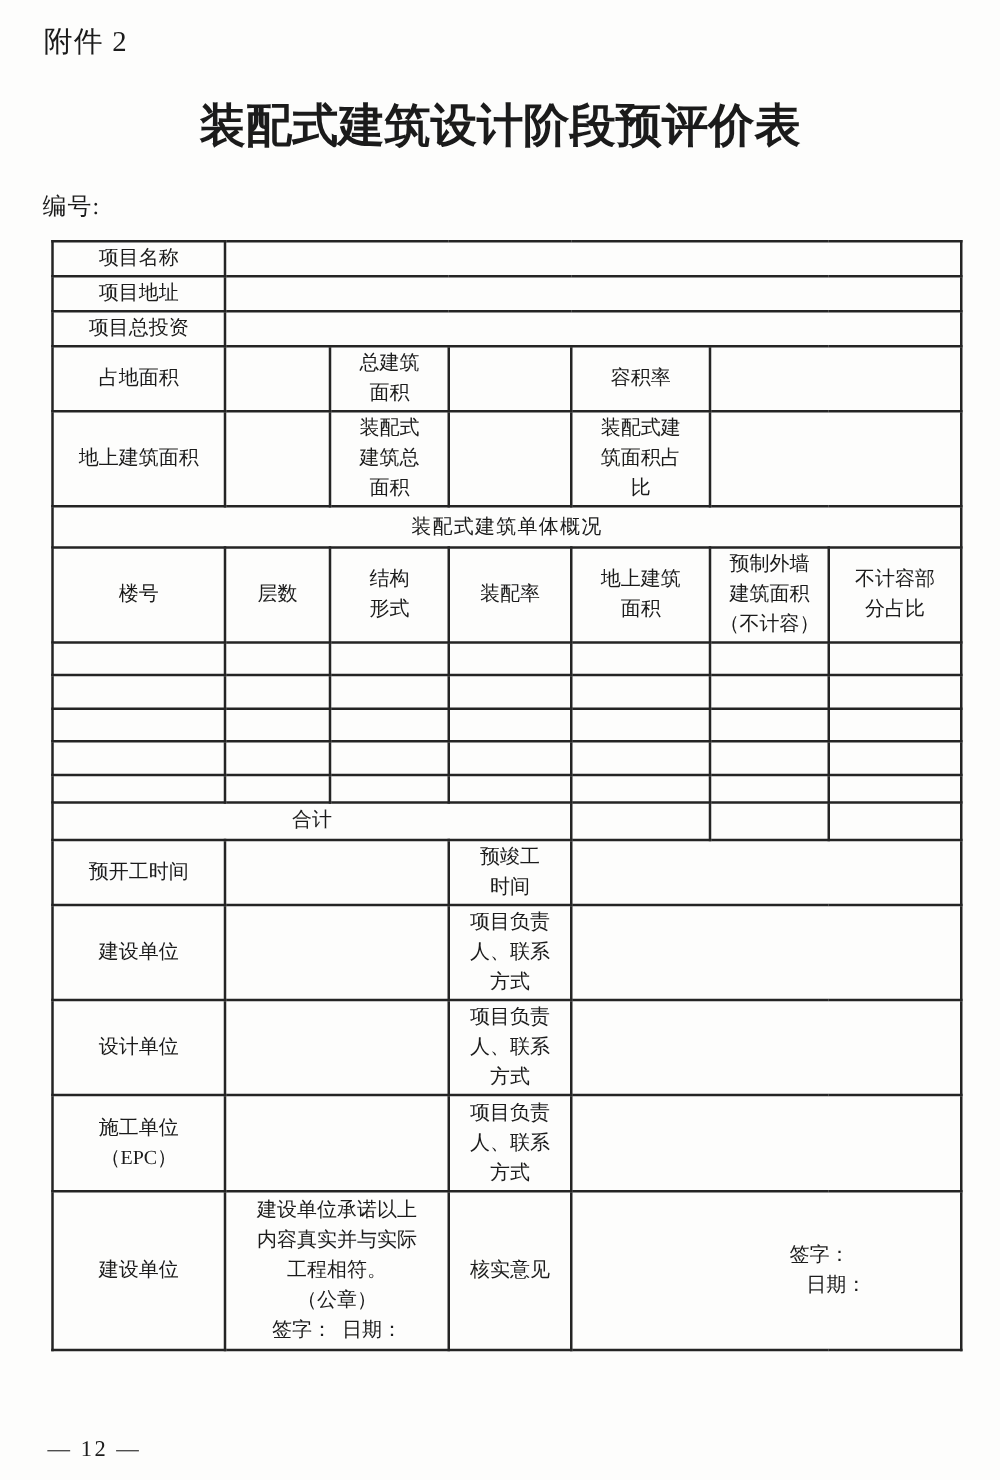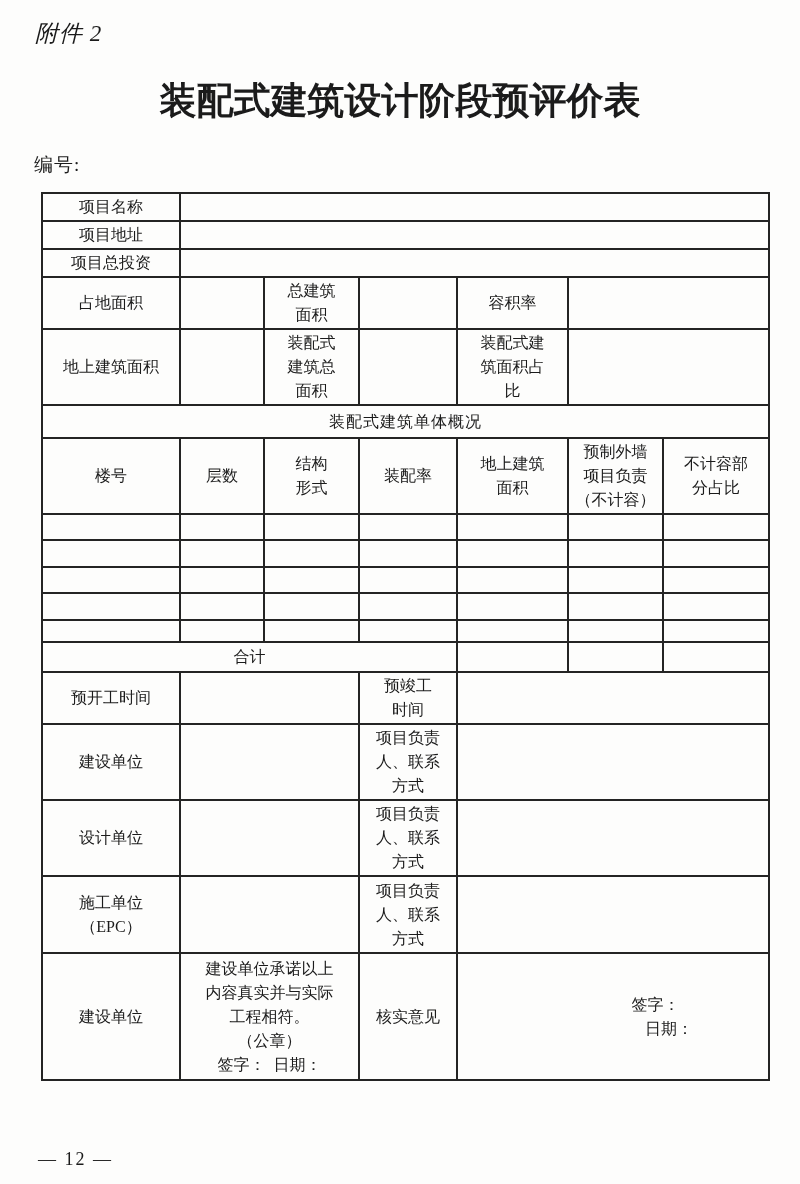--- a/index.html
+++ b/index.html
@@ -6,21 +6,21 @@
   body {
     width: 800px; height: 1184px;
     background: #fdfdfc;
     color: #1b1b1b;
     font-family: "Liberation Serif", "DejaVu Serif", serif;
     position: relative;
     overflow: hidden;
   }
   .attachment {
     position: absolute; left: 35px; top: 18px;
-    font-size: 23px; letter-spacing: 1px; font-style: italic;
+    font-size: 23px; letter-spacing: 1px;
   }
   .doc-title {
     position: absolute; left: 0; top: 76px; width: 800px;
     text-align: center;
     font-family: "Liberation Sans", "DejaVu Sans", sans-serif;
     font-weight: 700;
     font-size: 37px;
     letter-spacing: 0px;
   }
   .serial {
@@ -129,21 +129,21 @@
 
   <tr style="height:76px">
     <td>楼号</td>
     <td>层数</td>
     <td>结构
 形式</td>
     <td>装配率</td>
     <td>地上建筑
 面积</td>
     <td>预制外墙
-项目负责
+建筑面积
 （不计容）</td>
     <td>不计容部
 分占比</td>
   </tr>
 
   <tr style="height:26px">
     <td></td>
         <td></td>
         <td></td>
         <td></td>

